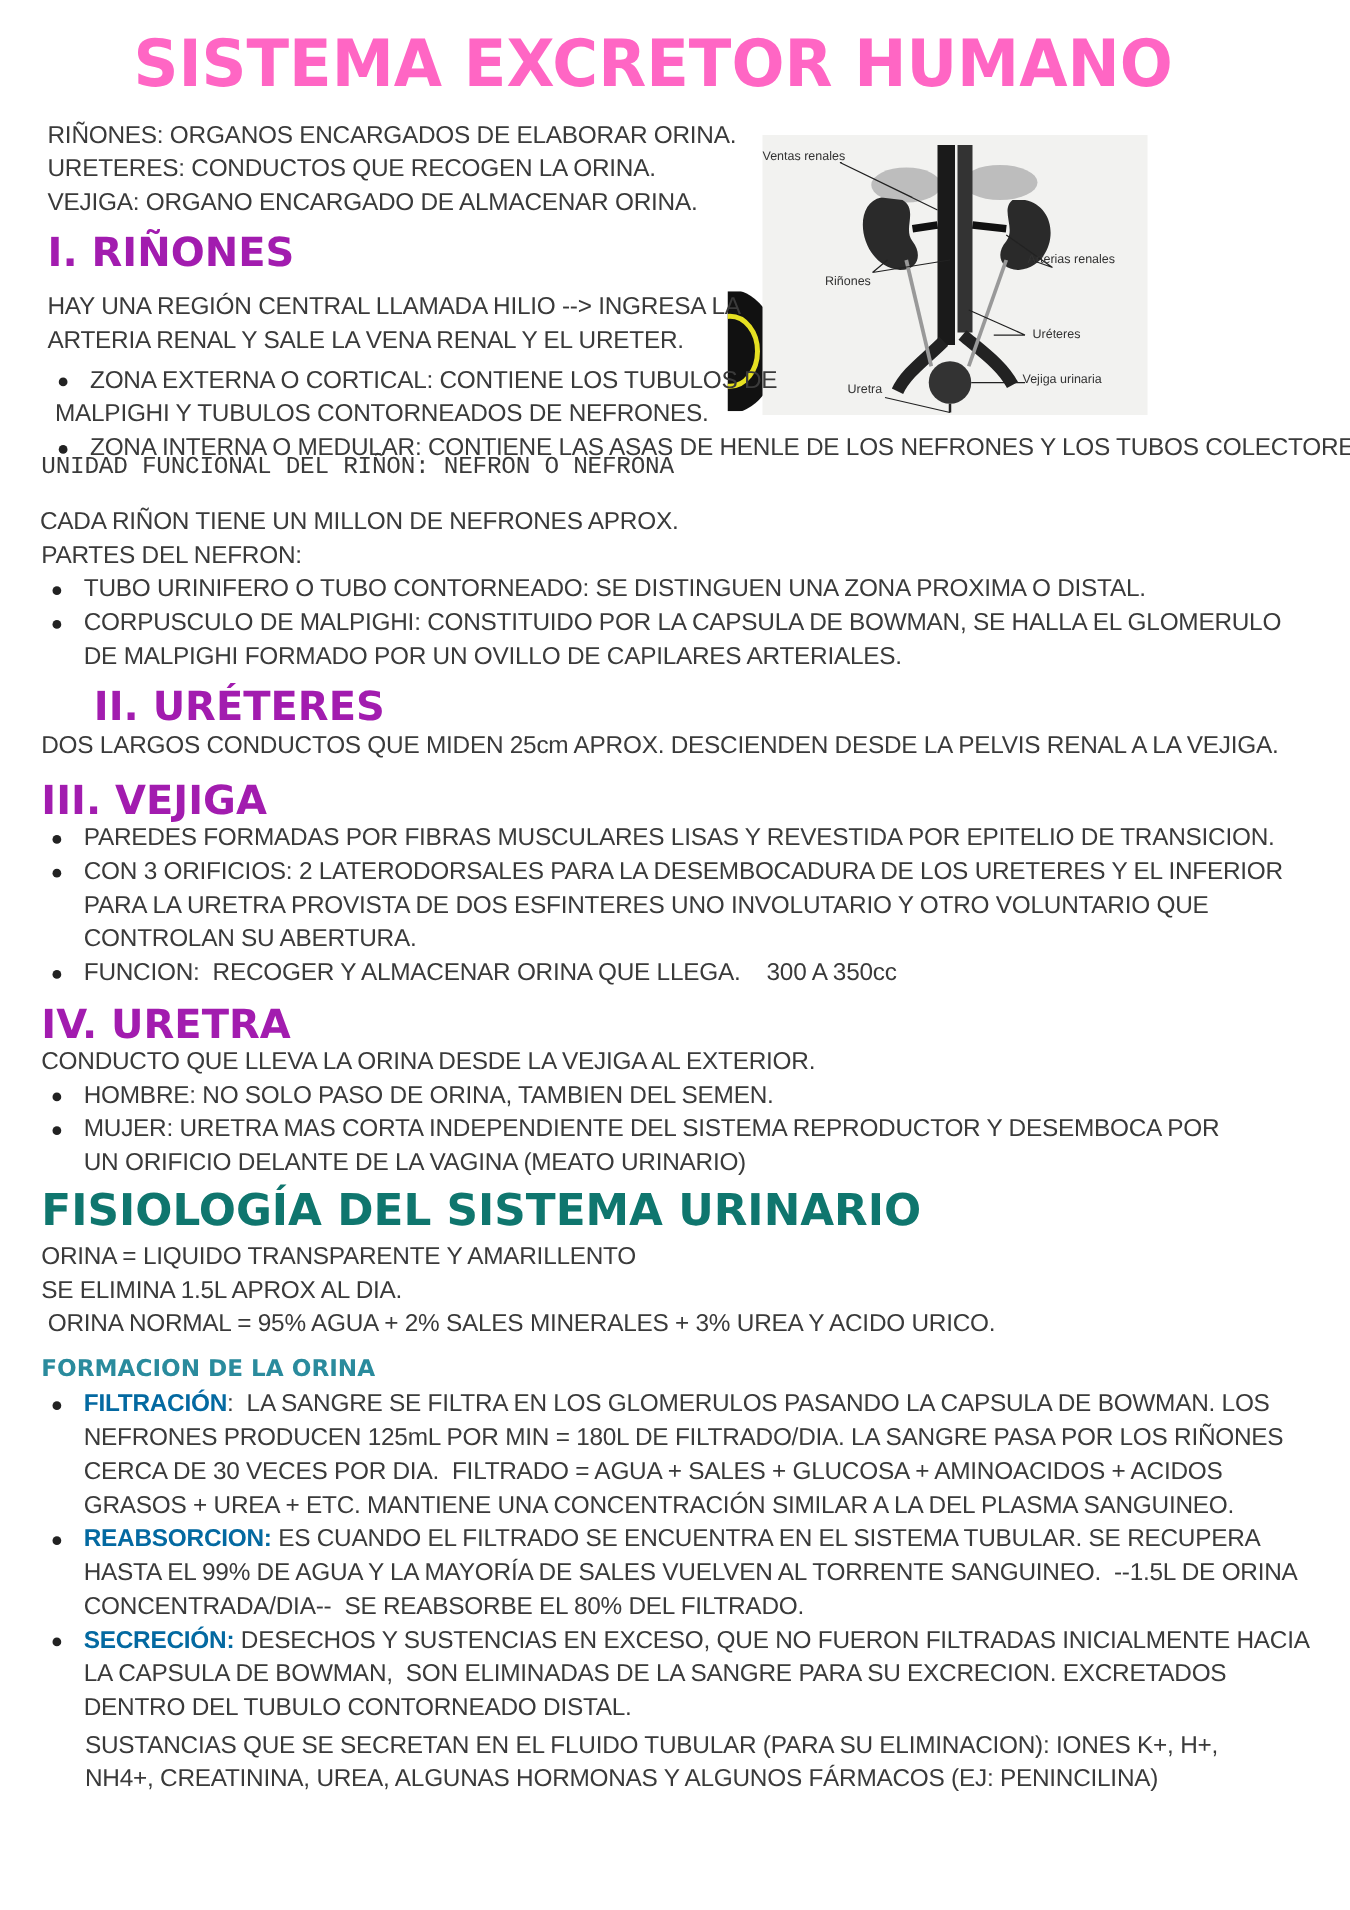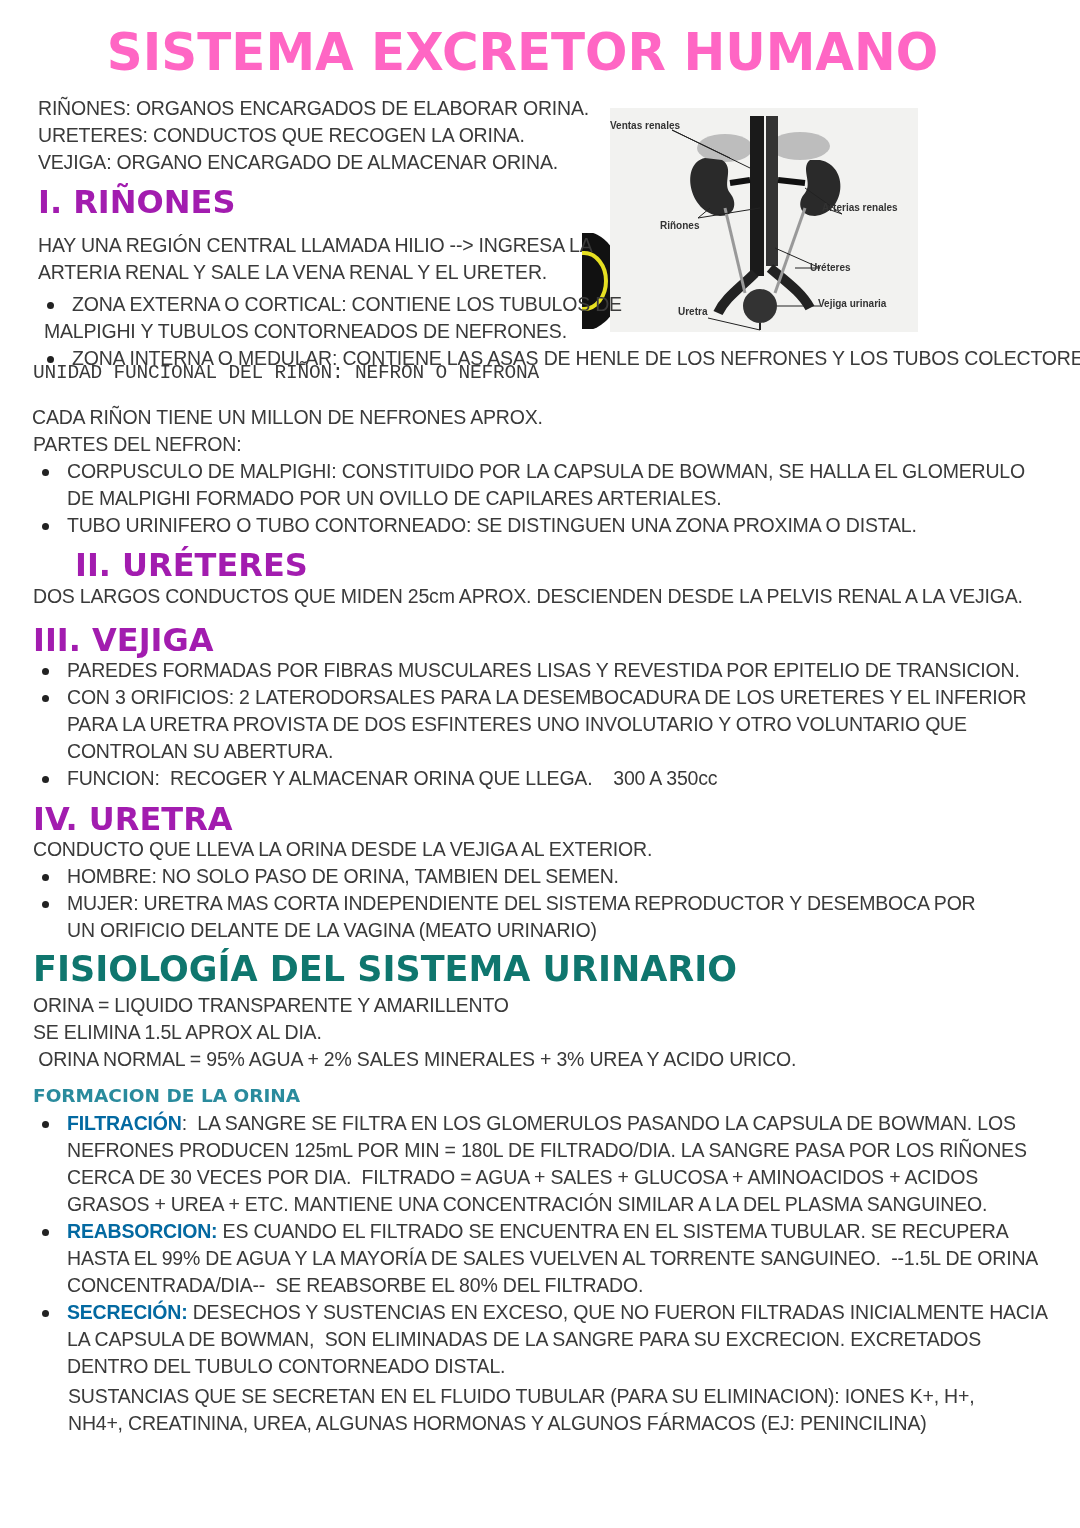--- a/index.html
+++ b/index.html
@@ -24,21 +24,20 @@
     .bullet-list { position: absolute; margin: 0; padding: 0; list-style: none; }
     .bullet-list li { position: relative; padding-left: 34px; font-size: 19.5px; line-height: 27px; letter-spacing: -0.2px; }
     .bullet-list li::before {
       content: ""; position: absolute; left: 9px; top: 11px; width: 7px; height: 7px;
       background: #222; border-radius: 50%;
     }
     .bold-lead { font-weight: bold; color: #0369a1; }
     .diagram {
       position: absolute; left: 610px; top: 108px; width: 308px; height: 224px;
       background: #f2f2f0;
-      font-weight: bold;
     }
     .side-disc {
       position: absolute; left: 582px; top: 233px; width: 56px; height: 96px;
       overflow: hidden;
     }
     .diagram-label { position: absolute; font-size: 10px; color: #333; font-family: "Liberation Sans", sans-serif; white-space: nowrap; }
   </style>
 </head>
 <body>
 
@@ -81,41 +80,41 @@
     <path d="M62 22 L120 50 M62 22 L140 60" stroke="#222" stroke-width="1"></path>
     <path d="M88 110 L100 100 M88 110 L150 100" stroke="#222" stroke-width="1"></path>
     <path d="M215 100 L232 106 M195 80 L232 106" stroke="#222" stroke-width="1"></path>
     <path d="M185 160 L210 160 M165 140 L210 160" stroke="#222" stroke-width="1"></path>
     <path d="M167 198 L210 198" stroke="#222" stroke-width="1"></path>
     <path d="M98 210 L150 222" stroke="#222" stroke-width="1"></path>
   </svg>
   <span class="diagram-label" style="left:0px; top:12px;">Ventas renales</span>
   <span class="diagram-label" style="left:50px; top:112px;">Riñones</span>
   <span class="diagram-label" style="left:212px; top:94px;">Arterias renales</span>
-  <span class="diagram-label" style="left:200px; top:154px;">Uréteres</span>
+  <span class="diagram-label" style="left:216px; top:154px;">Uréteres</span>
   <span class="diagram-label" style="left:208px; top:190px;">Vejiga urinaria</span>
   <span class="diagram-label" style="left:68px; top:198px;">Uretra</span>
 </div>
 
 <h2 class="h2" style="left:38px; top:184px;">I. RIÑONES</h2>
 <p class="p" style="left:38px; top:232px;">HAY UNA REGIÓN CENTRAL LLAMADA HILIO --&gt; INGRESA LA</p>
 <p class="p" style="left:38px; top:259px;">ARTERIA RENAL Y SALE LA VENA RENAL Y EL URETER.</p>
 <ul class="bullet-list" style="left:38px; top:291px;">
   <li>ZONA EXTERNA O CORTICAL: CONTIENE LOS TUBULOS DE</li>
 </ul>
 <p class="p" style="left:44px; top:318px;">MALPIGHI Y TUBULOS CONTORNEADOS DE NEFRONES.</p>
 <ul class="bullet-list" style="left:38px; top:345px;">
   <li style="white-space:nowrap;">ZONA INTERNA O MEDULAR: CONTIENE LAS ASAS DE HENLE DE LOS NEFRONES Y LOS TUBOS COLECTORES.</li>
 </ul>
 <p class="p" style="left:33px; top:360px;font-family:Liberation Mono, monospace;">UNIDAD FUNCIONAL DEL RIÑON: NEFRON O NEFRONA</p>
 <p class="p" style="left:32px; top:404px;">CADA RIÑON TIENE UN MILLON DE NEFRONES APROX.</p>
 <p class="p" style="left:33px; top:431px;">PARTES DEL NEFRON:</p>
 <ul class="bullet-list" style="left:33px; top:458px; width:1010px;">
+  <li>TUBO URINIFERO O TUBO CONTORNEADO:  SE DISTINGUEN UNA ZONA PROXIMA O DISTAL.</li>
   <li>CORPUSCULO DE MALPIGHI:  CONSTITUIDO POR LA CAPSULA DE BOWMAN, SE HALLA EL GLOMERULO DE MALPIGHI FORMADO POR UN OVILLO DE CAPILARES ARTERIALES.</li>
-  <li>TUBO URINIFERO O TUBO CONTORNEADO:  SE DISTINGUEN UNA ZONA PROXIMA O DISTAL.</li>
 </ul>
 
 <h2 class="h2" style="left:33px; top:547px;margin-left:42px;">II. URÉTERES</h2>
 <p class="p" style="left:33px; top:583px;">DOS LARGOS CONDUCTOS QUE MIDEN 25cm APROX.  DESCIENDEN DESDE LA PELVIS RENAL A LA VEJIGA.</p>
 
 <h2 class="h2" style="left:33px; top:622px;">III. VEJIGA</h2>
 <ul class="bullet-list" style="left:33px; top:657px; width:1025px;">
   <li>PAREDES FORMADAS POR FIBRAS MUSCULARES LISAS Y REVESTIDA POR EPITELIO DE TRANSICION.</li>
   <li>CON 3 ORIFICIOS: 2 LATERODORSALES PARA LA DESEMBOCADURA DE LOS URETERES Y EL INFERIOR PARA LA URETRA PROVISTA DE DOS ESFINTERES UNO INVOLUTARIO Y OTRO VOLUNTARIO QUE CONTROLAN SU ABERTURA.</li>
   <li style="white-space:pre;">FUNCION:  RECOGER Y ALMACENAR ORINA QUE LLEGA.    300 A 350cc</li>

